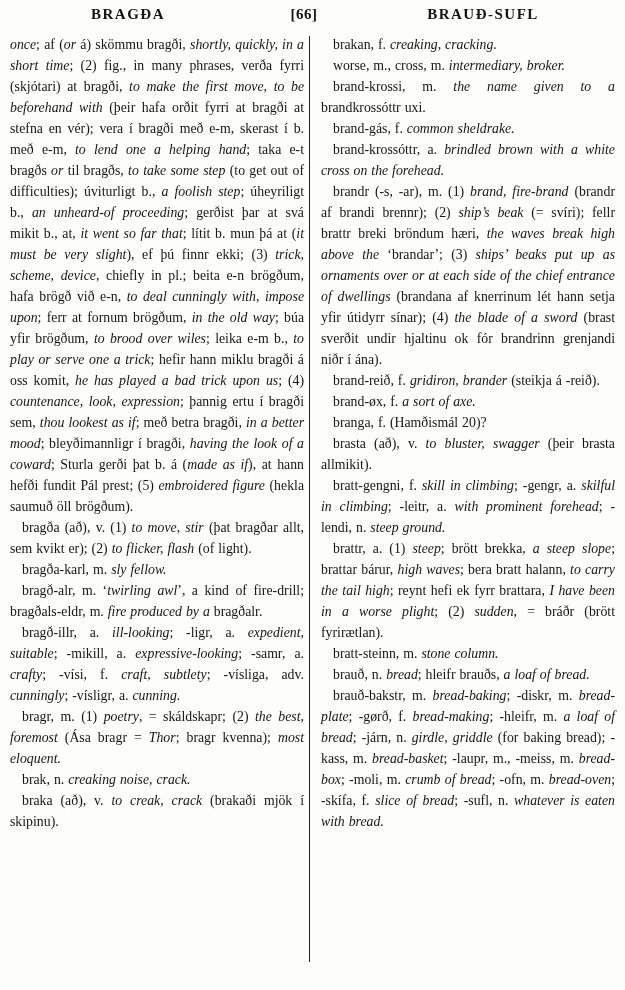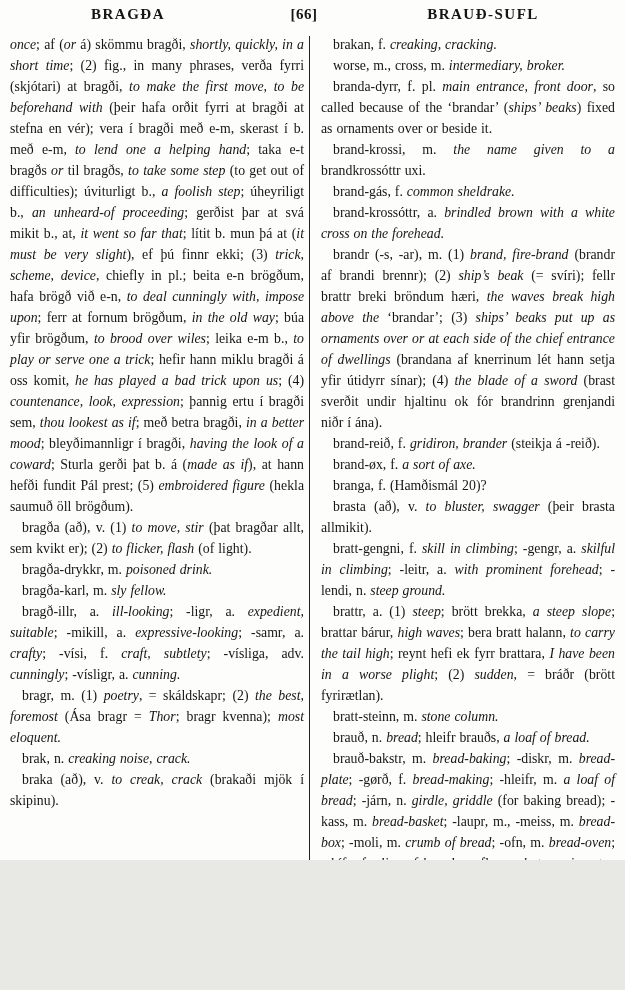--- a/index.html
+++ b/index.html
@@ -3,21 +3,21 @@
 <meta charset="utf-8">
 <style>
   html, body {
     margin: 0;
     padding: 0;
     background: #e8e8e4;
   }
   .page {
     position: relative;
     width: 625px;
-    height: 860px;
+    height: 990px;
     margin: 0 auto;
     background: #fdfdfb;
     overflow: hidden;
     font-family: "Liberation Serif", serif;
     color: #151515;
   }
   .running-head {
     position: absolute;
     top: 6px;
     left: 0;
@@ -76,31 +76,30 @@
     <span class="hd hd-center">[66]</span>
     <span class="hd hd-right">BRAUÐ-SUFL</span>
   </div>
 
   <div class="col-divider"></div>
 
   <div class="columns">
     <div class="col col-left">
         <p class="entry no-indent"><span class="gloss">once</span><span>; af (</span><span class="gloss">or</span><span> á) skömmu bragði, </span><span class="gloss">shortly, quickly, in a short time</span><span>; (2) fig., in many phrases, verða fyrri (skjótari) at bragði, </span><span class="gloss">to make the first move, to be beforehand with</span><span> (þeir hafa orðit fyrri at bragði at stefna en vér); vera í bragði með e-m, skerast í b. með e-m, </span><span class="gloss">to lend one a helping hand</span><span>; taka e-t bragðs </span><span class="gloss">or</span><span> til bragðs, </span><span class="gloss">to take some step</span><span> (to get out of difficulties); úviturligt b., </span><span class="gloss">a foolish step</span><span>; úheyriligt b., </span><span class="gloss">an unheard-of proceeding</span><span>; gerðist þar at svá mikit b., at, </span><span class="gloss">it went so far that</span><span>; lítit b. mun þá at (</span><span class="gloss">it must be very slight</span><span>), ef þú finnr ekki; (3) </span><span class="gloss">trick, scheme, device</span><span>, chiefly in pl.; beita e-n brögðum, hafa brögð við e-n, </span><span class="gloss">to deal cunningly with, impose upon</span><span>; ferr at fornum brögðum, </span><span class="gloss">in the old way</span><span>; búa yfir brögðum, </span><span class="gloss">to brood over wiles</span><span>; leika e-m b., </span><span class="gloss">to play or serve one a trick</span><span>; hefir hann miklu bragði á oss komit, </span><span class="gloss">he has played a bad trick upon us</span><span>; (4) </span><span class="gloss">countenance, look, expression</span><span>; þannig ertu í bragði sem, </span><span class="gloss">thou lookest as if</span><span>; með betra bragði, </span><span class="gloss">in a better mood</span><span>; bleyðimannligr í bragði, </span><span class="gloss">having the look of a coward</span><span>; Sturla gerði þat b. á (</span><span class="gloss">made as if</span><span>), at hann hefði fundit Pál prest; (5) </span><span class="gloss">embroidered figure</span><span> (hekla saumuð öll brögðum).</span></p>
         <p class="entry"><span class="hw">bragða</span><span> (að), v. (1) </span><span class="gloss">to move, stir</span><span> (þat bragðar allt, sem kvikt er); (2) </span><span class="gloss">to flicker, flash</span><span> (of light).</span></p>
-        <p class="entry"><span class="hw">bragða-drykkr</span><span>, m. </span><span class="gloss">poisoned drink.</span></p>
         <p class="entry"><span class="hw">bragða-karl</span><span>, m. </span><span class="gloss">sly fellow.</span></p>
+        <p class="entry"><span class="hw">bragð-alr</span><span>, m. ‘</span><span class="gloss">twirling awl</span><span>’, a kind of fire-drill; </span><span class="hw">bragðals-eldr</span><span>, m. </span><span class="gloss">fire produced by a</span><span> bragðalr.</span></p>
         <p class="entry"><span class="hw">bragð-illr</span><span>, a. </span><span class="gloss">ill-looking</span><span>; </span><span class="hw">-ligr</span><span>, a. </span><span class="gloss">expedient, suitable</span><span>; </span><span class="hw">-mikill</span><span>, a. </span><span class="gloss">expressive-looking</span><span>; </span><span class="hw">-samr</span><span>, a. </span><span class="gloss">crafty</span><span>; </span><span class="hw">-vísi</span><span>, f. </span><span class="gloss">craft, subtlety</span><span>; </span><span class="hw">-vísliga</span><span>, adv. </span><span class="gloss">cunningly</span><span>; </span><span class="hw">-vísligr</span><span>, a. </span><span class="gloss">cunning.</span></p>
         <p class="entry"><span class="hw">bragr</span><span>, m. (1) </span><span class="gloss">poetry</span><span>, = skáldskapr; (2) </span><span class="gloss">the best, foremost</span><span> (Ása bragr = </span><span class="gloss">Thor</span><span>; bragr kvenna); </span><span class="gloss">most eloquent.</span></p>
         <p class="entry"><span class="hw">brak</span><span>, n. </span><span class="gloss">creaking noise, crack.</span></p>
         <p class="entry"><span class="hw">braka</span><span> (að), v. </span><span class="gloss">to creak, crack</span><span> (brakaði mjök í skipinu).</span></p>
       </div>
     <div class="col col-right">
         <p class="entry"><span class="hw">brakan</span><span>, f. </span><span class="gloss">creaking, cracking.</span></p>
         <p class="entry"><span class="hw">worse</span><span>, m., </span><span class="hw">cross</span><span>, m. </span><span class="gloss">intermediary, broker.</span></p>
-        <p class="entry"><span class="hw">branda-dyrr</span><span>, f. pl. </span><span class="gloss">main entrance, front door</span><span>, so called because of the ‘brandar’ (</span><span class="gloss">ships’ beaks</span><span>) fixed as ornaments over or beside it.</span></p>
         <p class="entry"><span class="hw">brand-krossi</span><span>, m. </span><span class="gloss">the name given to a</span><span> brandkrossóttr uxi.</span></p>
         <p class="entry"><span class="hw">brand-gás</span><span>, f. </span><span class="gloss">common sheldrake.</span></p>
         <p class="entry"><span class="hw">brand-krossóttr</span><span>, a. </span><span class="gloss">brindled brown with a white cross on the forehead.</span></p>
         <p class="entry"><span class="hw">brandr</span><span> (-s, -ar), m. (1) </span><span class="gloss">brand, fire-brand</span><span> (brandr af brandi brennr); (2) </span><span class="gloss">ship’s beak</span><span> (= svíri); fellr brattr breki bröndum hæri, </span><span class="gloss">the waves break high above the</span><span> ‘brandar’; (3) </span><span class="gloss">ships’ beaks put up as ornaments over or at each side of the chief entrance of dwellings</span><span> (brandana af knerrinum lét hann setja yfir útidyrr sínar); (4) </span><span class="gloss">the blade of a sword</span><span> (brast sverðit undir hjaltinu ok fór brandrinn grenjandi niðr í ána).</span></p>
         <p class="entry"><span class="hw">brand-reið</span><span>, f. </span><span class="gloss">gridiron, brander</span><span> (steikja á -reið).</span></p>
         <p class="entry"><span class="hw">brand-øx</span><span>, f. </span><span class="gloss">a sort of axe.</span></p>
         <p class="entry"><span class="hw">branga</span><span>, f. (Hamðismál 20)?</span></p>
         <p class="entry"><span class="hw">brasta</span><span> (að), v. </span><span class="gloss">to bluster, swagger</span><span> (þeir brasta allmikit).</span></p>
         <p class="entry"><span class="hw">bratt-gengni</span><span>, f. </span><span class="gloss">skill in climbing</span><span>; </span><span class="hw">-gengr</span><span>, a. </span><span class="gloss">skilful in climbing</span><span>; </span><span class="hw">-leitr</span><span>, a. </span><span class="gloss">with prominent forehead</span><span>; </span><span class="hw">-lendi</span><span>, n. </span><span class="gloss">steep ground.</span></p>
         <p class="entry"><span class="hw">brattr</span><span>, a. (1) </span><span class="gloss">steep</span><span>; brött brekka, </span><span class="gloss">a steep slope</span><span>; brattar bárur, </span><span class="gloss">high waves</span><span>; bera bratt halann, </span><span class="gloss">to carry the tail high</span><span>; reynt hefi ek fyrr brattara, </span><span class="gloss">I have been in a worse plight</span><span>; (2) </span><span class="gloss">sudden</span><span>, = bráðr (brött fyrirætlan).</span></p>

